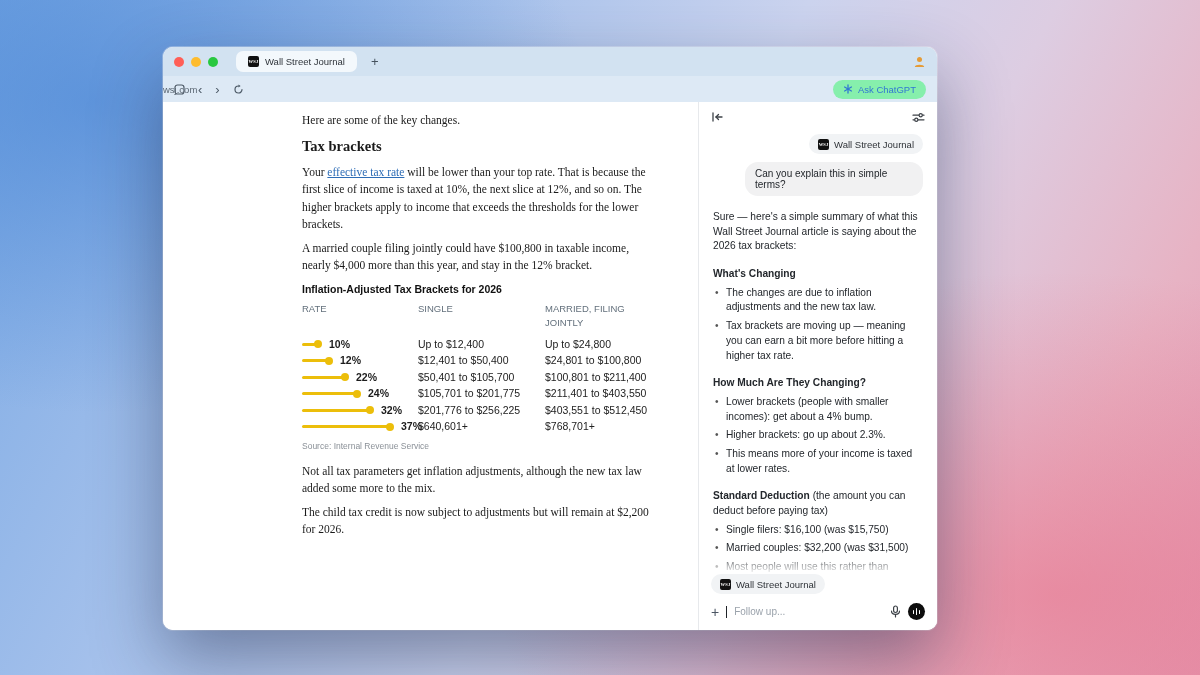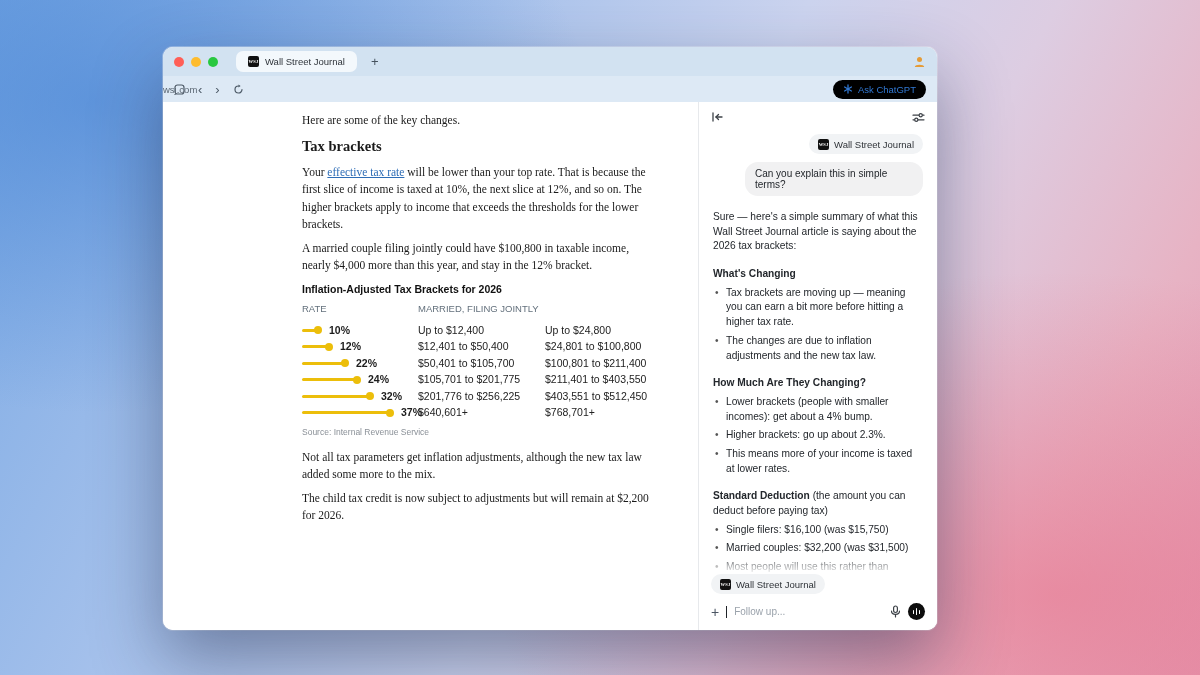--- a/index.html
+++ b/index.html
@@ -24,21 +24,21 @@
   .light { width:10px; height:10px; border-radius:50%; }
   .light.red { background:#ff5f57; } .light.yellow { background:#febc2e; } .light.green { background:#28c840; }
   .tab { display:flex; align-items:center; gap:6px; background:#f3f8fc; border-radius:7px; height:21px; padding:0 12px; font-size:9.5px; color:#30353b; min-width:108px; }
   .favicon { width:11px; height:11px; background:#111; color:#fff; border-radius:2px; display:flex; align-items:center; justify-content:center; font-family:"Liberation Serif", serif; font-weight:bold; font-size:4.5px; letter-spacing:.2px; flex:0 0 auto; }
   .newtab { margin-left:14px; color:#46525e; font-size:13px; line-height:1; }
   .profile { margin-left:auto; display:flex; align-items:center; }
   
   .toolbar { flex:0 0 26px; background:#dde9f5; display:flex; align-items:center; padding:0 11px; position:relative; }
   .tool { color:#4d5a67; font-size:13px; line-height:1; margin-right:13px; display:flex; align-items:center; }
   .url { position:absolute; left:0; right:0; text-align:left; font-size:9.5px; color:#5c6874; }
-  .ask { margin-left:auto; display:flex; align-items:center; gap:5px; background:#000000; border-radius:11px; height:19px; padding:0 10px; font-size:9.5px; color:var(--accent); position:relative; z-index:2; }
+  .ask { margin-left:auto; display:flex; align-items:center; gap:5px; background:#86efac; border-radius:11px; height:19px; padding:0 10px; font-size:9.5px; color:var(--accent); position:relative; z-index:2; }
   
   .content { flex:1; display:flex; min-height:0; background:#fff; }
   .article { flex:1; overflow:hidden; font-family:"Liberation Serif", serif; color:#1a1a1a; }
   .article-inner { width:352px; margin-left:139px; padding-top:10px; font-size:11.5px; line-height:1.48; }
   .article-inner p { margin:0 0 7px; }
   .article-h { font-size:14.5px; font-weight:bold; margin:5px 0 7px; }
   .link { color:#2e6db6; text-decoration:underline; cursor:pointer; }
   
   .chart { font-family:"Liberation Sans", sans-serif; margin:8px 0 6px; }
   .chart-title { font-size:10.5px; font-weight:bold; color:#111; margin-bottom:5px; }
@@ -139,20 +139,21 @@
       <div class="article-inner">
         <p>Here are some of the key changes.</p>
         <div class="article-h">Tax brackets</div>
         <p><span>Your </span><a class="link">effective tax rate</a><span> will be lower than your top rate. That is because the first slice of income is taxed at 10%, the next slice at 12%, and so on. The higher brackets apply to income that exceeds the thresholds for the lower brackets.</span></p>
         <p>A married couple filing jointly could have $100,800 in taxable income, nearly $4,000 more than this year, and stay in the 12% bracket.</p>
 
         <div class="chart">
           <div class="chart-title">Inflation-Adjusted Tax Brackets for 2026</div>
           <div class="thead">
             <span class="hc1">RATE</span>
+            <span class="hc2">SINGLE</span>
             <span class="hc3">MARRIED, FILING JOINTLY</span>
           </div>
 
           <div class="trow">
             <div class="cell rate">
                 <span class="bar" style="width: 16px;"></span>
                 <span class="pct">10%</span>
               </div>
             <div class="cell single">Up to $12,400</div>
             <div class="cell married">Up to $24,800</div>
@@ -237,24 +238,24 @@
             <span>Wall Street Journal</span>
           </div>
         </div>
         <div class="user-bubble">Can you explain this in simple terms?</div>
 
         <div class="assistant">
           <div class="sb-p">Sure — here's a simple summary of what this Wall Street Journal article is saying about the 2026 tax brackets:</div>
 
           <div class="sb-h"><span>What's Changing</span><span class="normal"></span></div>
           <div class="bullet">
+              <span>The changes are due to inflation adjustments and the new tax law.</span>
+            </div>
+          <div class="bullet">
               <span>Tax brackets are moving up — meaning you can earn a bit more before hitting a higher tax rate.</span>
-            </div>
-          <div class="bullet">
-              <span>The changes are due to inflation adjustments and the new tax law.</span>
             </div>
 
           <div class="sb-h"><span>How Much Are They Changing?</span><span class="normal"></span></div>
           <div class="bullet">
               <span>Lower brackets (people with smaller incomes): get about a 4% bump.</span>
             </div>
           <div class="bullet">
               <span>Higher brackets: go up about 2.3%.</span>
             </div>
           <div class="bullet">

